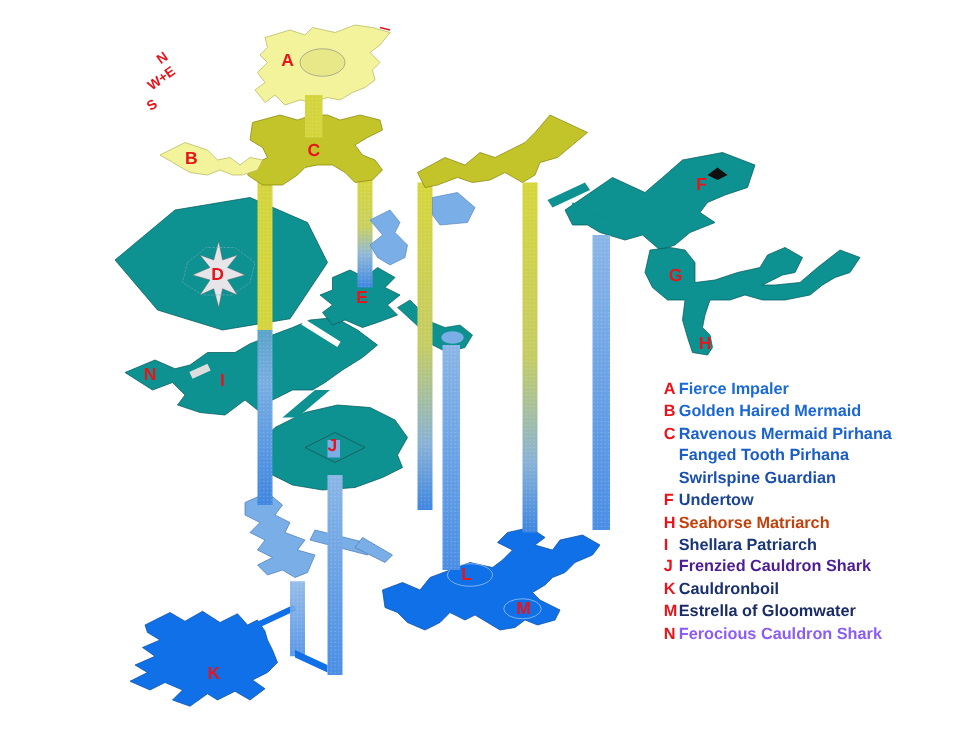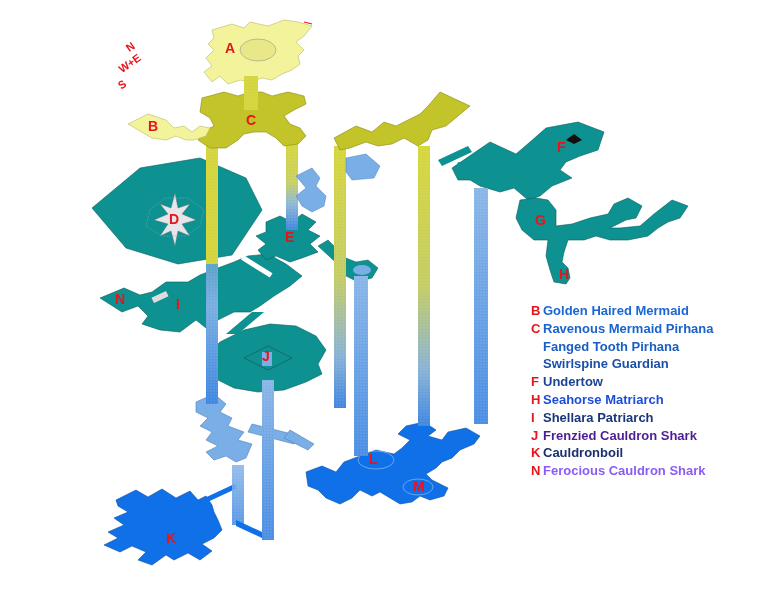--- a/index.html
+++ b/index.html
@@ -148,23 +148,25 @@
   </g>
 </svg>
 
 <div class="compass">
   <span style="left:36px; top:0px;">N</span>
   <span style="left:18px; top:13px;">W+E</span>
   <span style="left:8px; top:26px;">S</span>
 </div>
 
 <div class="legend">
+  <div class="legend-row"><span class="legend-key">A</span><span class="legend-name" style="color:#1a6ad8">Fierce Impaler</span></div>
   <div class="legend-row"><span class="legend-key">B</span><span class="legend-name" style="color:#1a66d4">Golden Haired Mermaid</span></div>
   <div class="legend-row"><span class="legend-key">C</span><span class="legend-name" style="color:#1a62cc">Ravenous Mermaid Pirhana</span></div>
   <div class="legend-row"><span class="legend-key"></span><span class="legend-name" style="color:#1a5ec4">Fanged Tooth Pirhana</span></div>
   <div class="legend-row"><span class="legend-key"></span><span class="legend-name" style="color:#1a50ac">Swirlspine Guardian</span></div>
   <div class="legend-row"><span class="legend-key">F</span><span class="legend-name" style="color:#1a4494">Undertow</span></div>
-  <div class="legend-row"><span class="legend-key">H</span><span class="legend-name" style="color:#1d4ed8">Seahorse Matriarch</span></div>
+  <div class="legend-row"><span class="legend-key">H</span><span class="legend-name" style="color:#c2410c">Seahorse Matriarch</span></div>
   <div class="legend-row"><span class="legend-key">I</span><span class="legend-name" style="color:#1a367a">Shellara Patriarch</span></div>
   <div class="legend-row"><span class="legend-key">J</span><span class="legend-name" style="color:#4c1d95">Frenzied Cauldron Shark</span></div>
   <div class="legend-row"><span class="legend-key">K</span><span class="legend-name" style="color:#1a306e">Cauldronboil</span></div>
+  <div class="legend-row"><span class="legend-key">M</span><span class="legend-name" style="color:#1a2c66">Estrella of Gloomwater</span></div>
   <div class="legend-row"><span class="legend-key">N</span><span class="legend-name" style="color:#8b5cf6">Ferocious Cauldron Shark</span></div>
 </div>
 
 </body></html>

